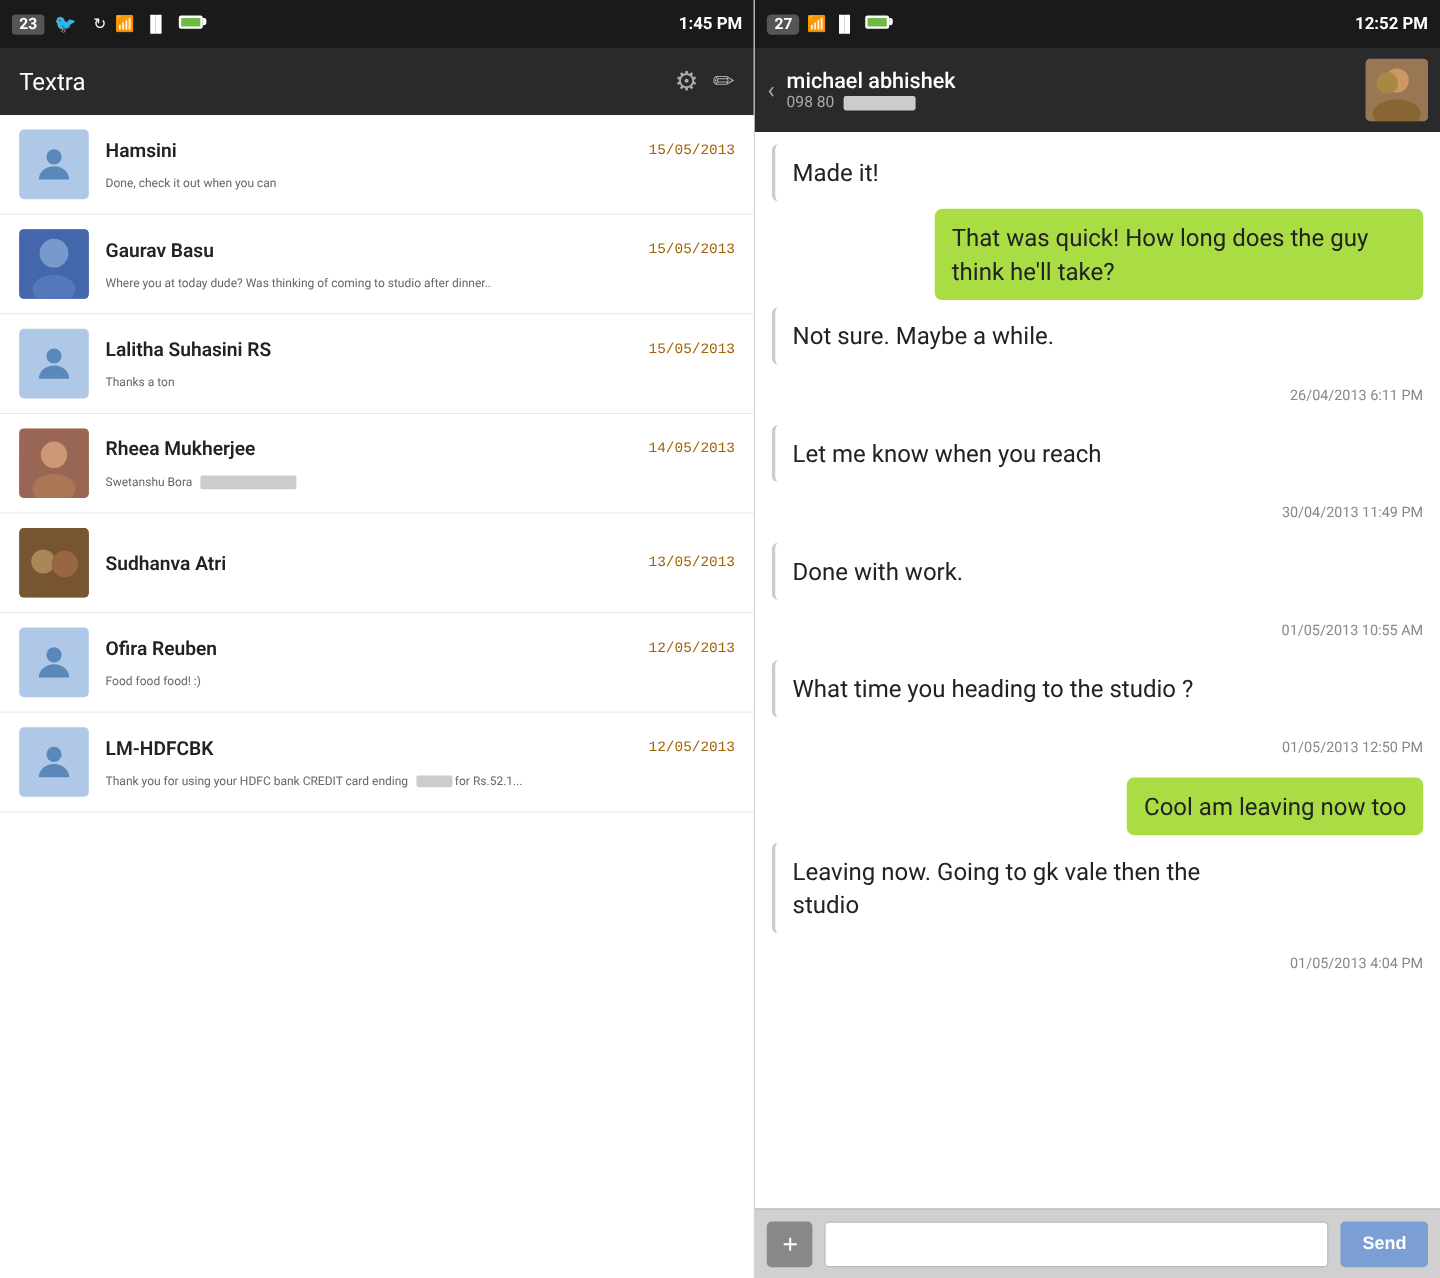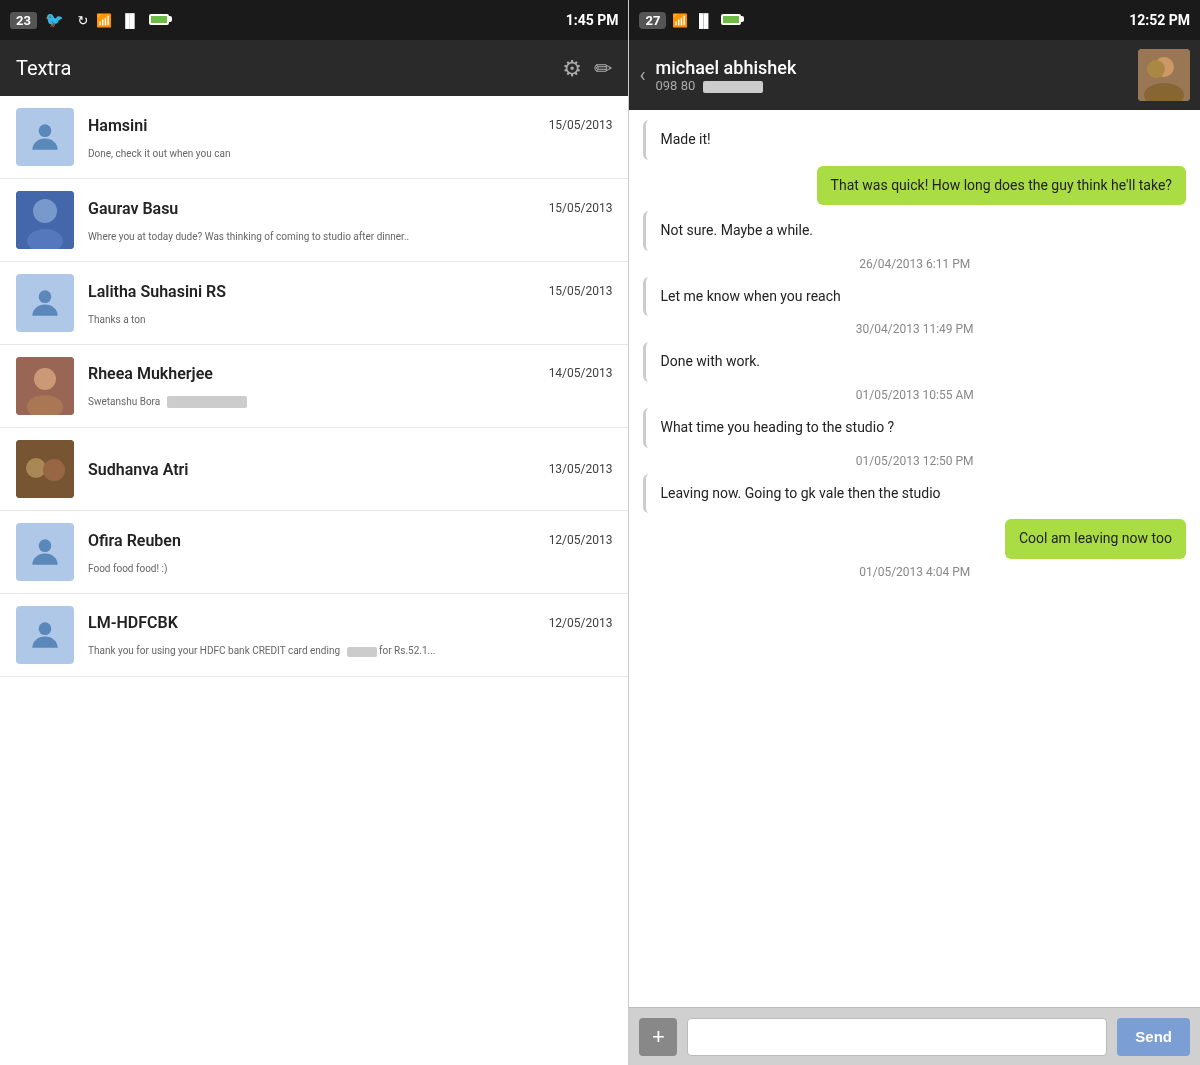--- a/index.html
+++ b/index.html
@@ -80,21 +80,21 @@
       display: flex;
       align-items: center;
       justify-content: center;
       overflow: hidden;
     }
     .avatar svg { width: 38px; height: 38px; fill: #5a88bb; }
 
     .contact-info { flex: 1; min-width: 0; }
     .contact-row1 { display: flex; justify-content: space-between; align-items: center; }
     .contact-name { font-size: 16px; font-weight: 600; color: #222; }
-    .contact-date { font-size: 12px; color: #404040; }
+    .contact-date { font-size: 12px; color: #a16207; font-family: Liberation Mono, monospace; }
     .contact-preview { font-size: 10px; color: #666; margin-top: 13px; white-space: nowrap; overflow: hidden; text-overflow: ellipsis; }
 
     
     .right-panel {
       width: 620px;
       height: 1065px;
       background: #ffffff;
       display: flex;
       flex-direction: column;
     }
@@ -145,41 +145,41 @@
       padding: 10px 14px;
       display: flex;
       flex-direction: column;
       gap: 6px;
     }
 
     .msg-bubble {
       max-width: 75%;
       padding: 10px 14px;
       border-radius: 6px;
-      font-size: 14px;
+      font-size: 20px;
       line-height: 1.4;
       position: relative;
     }
     .msg-received {
       background: #fff;
       color: #222;
       align-self: flex-start;
       border-left: 3px solid #ccc;
     }
     .msg-sent {
       background: #aadd44;
       color: #222;
       align-self: flex-end;
     }
 
     .msg-timestamp {
-      text-align: center;
+      text-align: right;
       font-size: 12px;
       color: #888;
-      margin: 0 0;
+      margin: 12px 0;
     }
 
     .chat-input-bar {
       background: #d0d0d0;
       height: 58px;
       display: flex;
       align-items: center;
       padding: 0 10px;
       gap: 10px;
       border-top: 1px solid #bbb;
@@ -455,26 +455,26 @@
     </div>
 
     <div class="msg-timestamp">01/05/2013 10:55 AM</div>
 
     <div class="msg-bubble msg-received">
       <span>What time you heading to the studio ?</span>
     </div>
 
     <div class="msg-timestamp">01/05/2013 12:50 PM</div>
 
-    <div class="msg-bubble msg-received">
-      <span>Leaving now. Going to gk vale then the studio</span>
-    </div>
-
     <div class="msg-bubble msg-sent">
       <span>Cool am leaving now too</span>
+    </div>
+
+    <div class="msg-bubble msg-received">
+      <span>Leaving now. Going to gk vale then the studio</span>
     </div>
 
     <div class="msg-timestamp">01/05/2013 4:04 PM</div>
 
   </div>
 
   <div class="chat-input-bar">
     <button class="add-button">+</button>
     <input class="chat-input" type="text" placeholder="" style="">
     <button class="send-button">Send</button>

